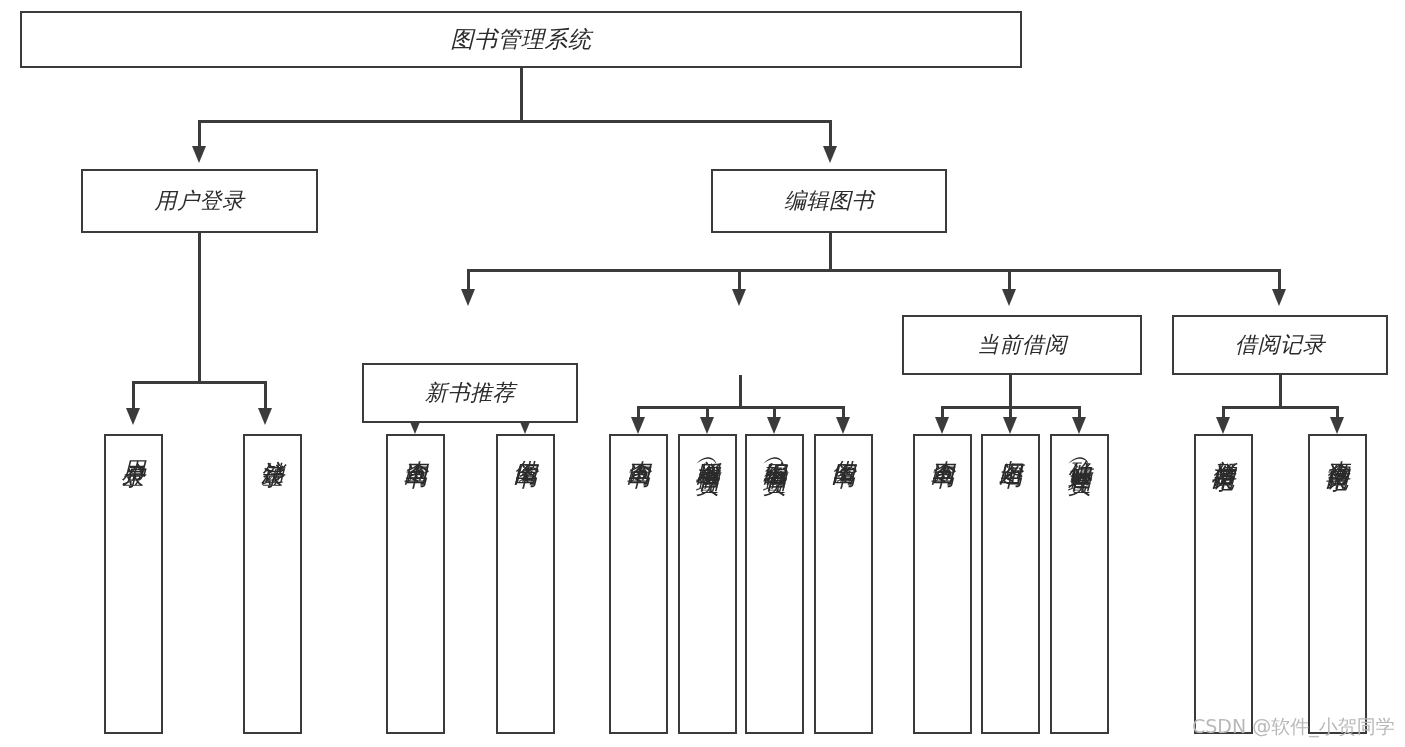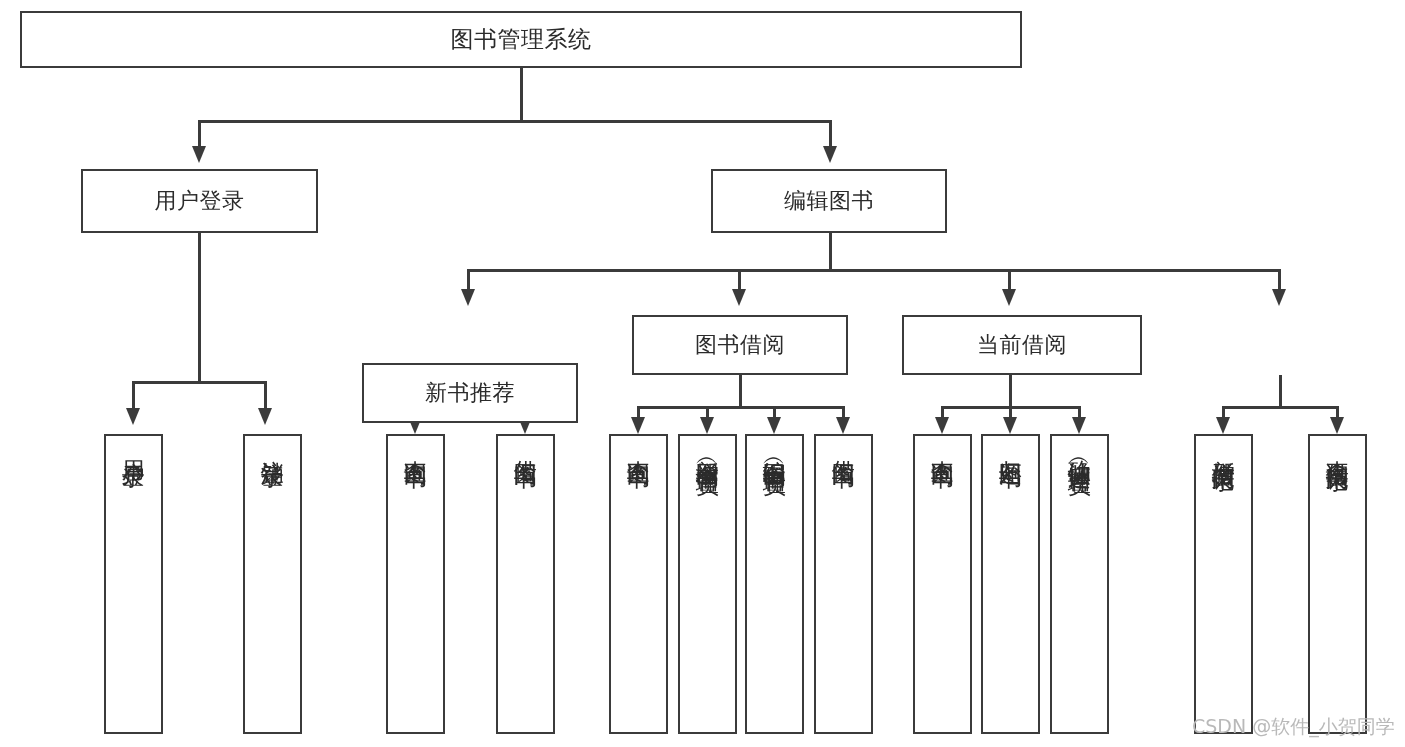--- a/index.html
+++ b/index.html
@@ -23,20 +23,21 @@
     display:flex;
     align-items:center;
     justify-content:center;
     color:#2b2b2b;
     z-index:3;
   }
   .box .lbl{
     display:block;
     white-space:pre;
     letter-spacing:0.5px;
+    font-style:italic;
   }
   
   .h-node .lbl{
     font-size:22px;
     line-height:1;
   }
   .root .lbl{font-size:23px;}
   
   .v-node{
     align-items:flex-start;
@@ -117,25 +118,25 @@
   <div class="ln vln" style="left:738px;top:269px;width:2.5px;height:20px;"></div>
   <div class="arrow" style="left:732px;top:289px;"></div>
   <div class="ln vln" style="left:1008px;top:269px;width:2.5px;height:20px;"></div>
   <div class="arrow" style="left:1002px;top:289px;"></div>
   <div class="ln vln" style="left:1278px;top:269px;width:2.5px;height:20px;"></div>
   <div class="arrow" style="left:1272px;top:289px;"></div>
 
   <div class="box h-node" style="left:362px;top:315px;width:216px;height:60px;margin-top:48px;">
     <span class="lbl">新书推荐</span>
   </div>
-  <div class="box h-node" style="left:632px;top:315px;width:216px;height:60px;">
-    <span class="lbl">图书借阅</span>
-  </div>
   <div class="box h-node" style="left:902px;top:315px;width:240px;height:60px;">
     <span class="lbl">当前借阅</span>
+  </div>
+  <div class="box h-node" style="left:1172px;top:315px;width:216px;height:60px;">
+    <span class="lbl">借阅记录</span>
   </div>
 
   <div class="ln vln" style="left:469px;top:375px;width:2.5px;height:33px;"></div>
   <div class="ln hln" style="left:414px;top:406px;width:112px;height:2.5px;"></div>
   <div class="ln vln" style="left:414px;top:406px;width:2.5px;height:11px;"></div>
   <div class="arrow" style="left:408px;top:417px;"></div>
   <div class="ln vln" style="left:524px;top:406px;width:2.5px;height:11px;"></div>
   <div class="arrow" style="left:518px;top:417px;"></div>
 
   <div class="ln vln" style="left:739px;top:375px;width:2.5px;height:33px;"></div>

